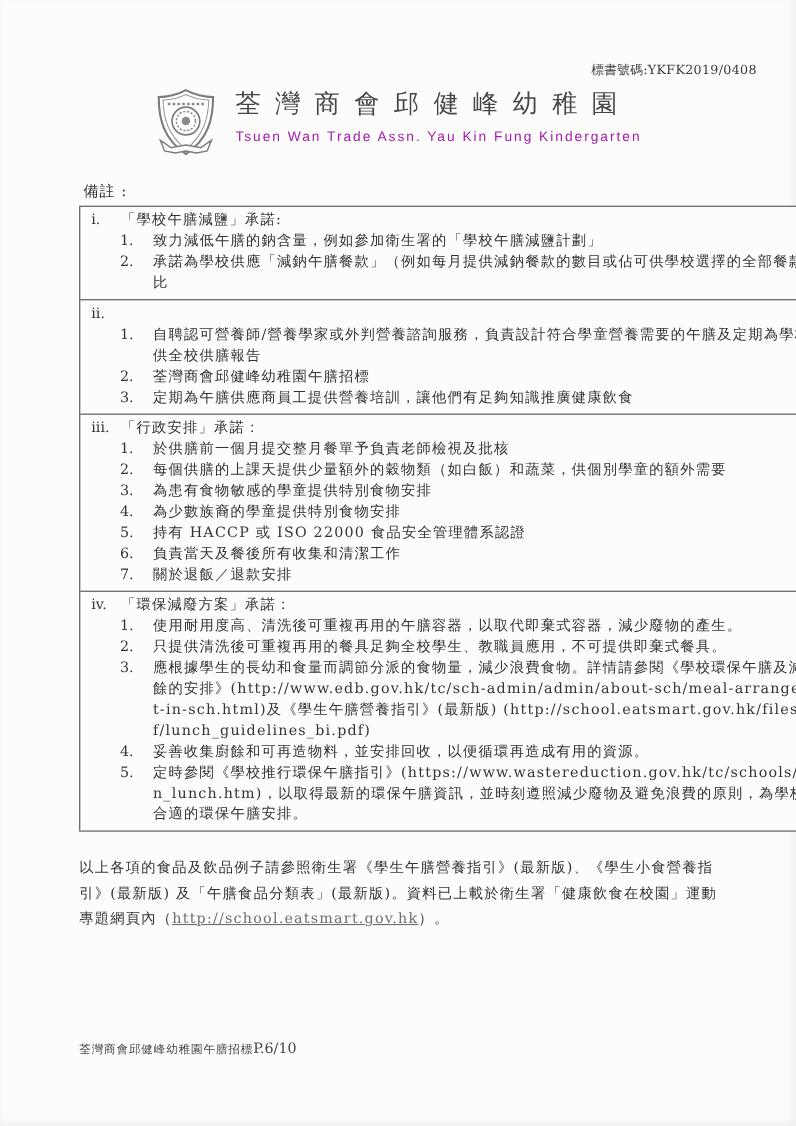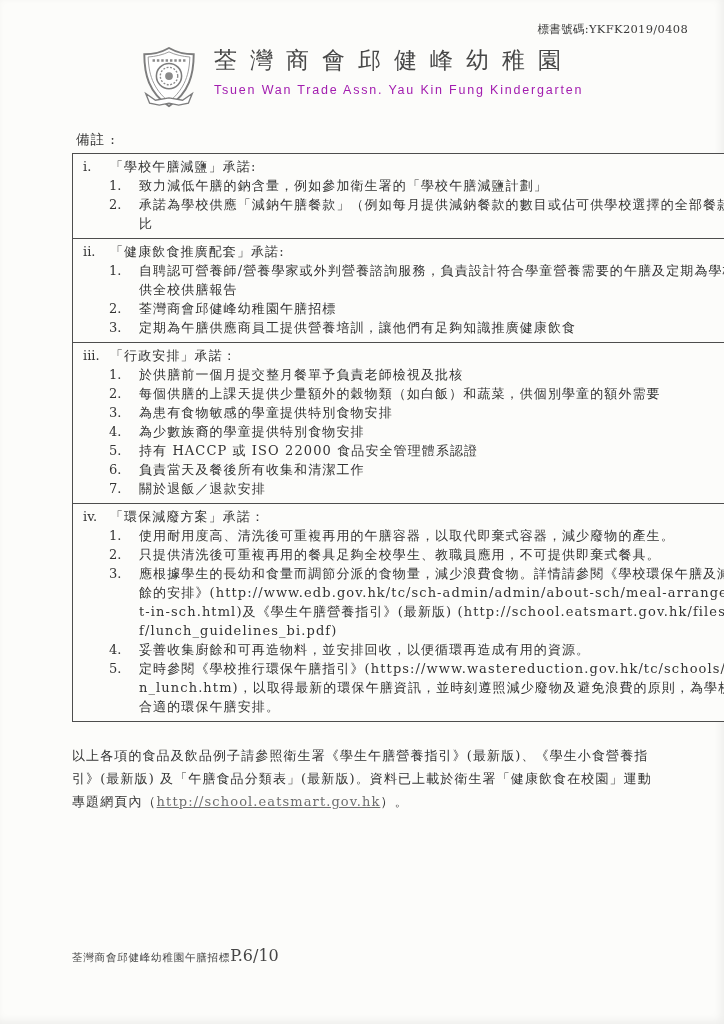--- a/index.html
+++ b/index.html
@@ -7,21 +7,21 @@
     width:724px; height:1024px;
     background:#e9e9e7;
     font-family:"DejaVu Serif","Liberation Serif",serif;
   }
   .page {
     position:relative; width:724px; height:1024px;
     background:#fcfcfa; color:#2f2f2f; overflow:hidden;
     box-shadow: inset -3px -3px 8px rgba(0,0,0,0.06);
   }
   .ref {
-    padding:22px 36px 0 0; text-align:right;
+    padding:56px 36px 0 0; text-align:right;
     font-size:11.5px; color:#3a3a3a; letter-spacing:0.3px;
   }
   .header { margin:8px 0 0 138px; display:flex; align-items:flex-start; gap:14px; height:72px; }
   .logo { flex:0 0 auto; }
   .titles .zh {
     font-size:23px; letter-spacing:13px; color:#474747; white-space:nowrap;
   }
   .titles .en {
     margin-top:7px; font-family:"Liberation Sans","DejaVu Sans",sans-serif;
     font-size:12.5px; letter-spacing:1.8px; color:#a21caf; white-space:nowrap;
@@ -39,21 +39,21 @@
   .closing {
     margin:22px 58px 0 72px; width:590px; font-size:13px;
     line-height:23px; letter-spacing:1.1px; color:#333; word-break:break-all;
   }
   .closing .link { text-decoration:underline; color:#6e6e6e; }
   .footer {
     position:absolute; left:72px; right:56px; top:946px;
     display:flex; align-items:baseline;
   }
   .footer .fl { font-size:10.5px; letter-spacing:0.8px; color:#454545; }
-  .footer .fr { font-size:16px; color:#454545; }
+  .footer .fr { font-size:13px; color:#454545; }
 </style>
 </head>
 <body>
 
 <div class="page">
 
   <div class="ref">標書號碼:YKFK2019/0408</div>
 
   <div class="header">
     <span class="logo">
@@ -86,21 +86,20 @@
             <span class="item-text">致力減低午膳的鈉含量，例如參加衛生署的「學校午膳減鹽計劃」</span>
           </div>
           <div class="item">
             <span class="item-num">2.</span>
             <span class="item-text">承諾為學校供應「減鈉午膳餐款」（例如每月提供減鈉餐款的數目或佔可供學校選擇的全部餐款百分比</span>
           </div>
         </div>
         <div class="section">
           <div class="sec-head">
             <span class="sec-num">ii.</span>
-            <span class="sec-title">「健康飲食推廣配套」承諾:</span>
           </div>
           <div class="item">
             <span class="item-num">1.</span>
             <span class="item-text">自聘認可營養師/營養學家或外判營養諮詢服務，負責設計符合學童營養需要的午膳及定期為學校提供全校供膳報告</span>
           </div>
           <div class="item">
             <span class="item-num">2.</span>
             <span class="item-text">荃灣商會邱健峰幼稚園午膳招標</span>
           </div>
           <div class="item">

